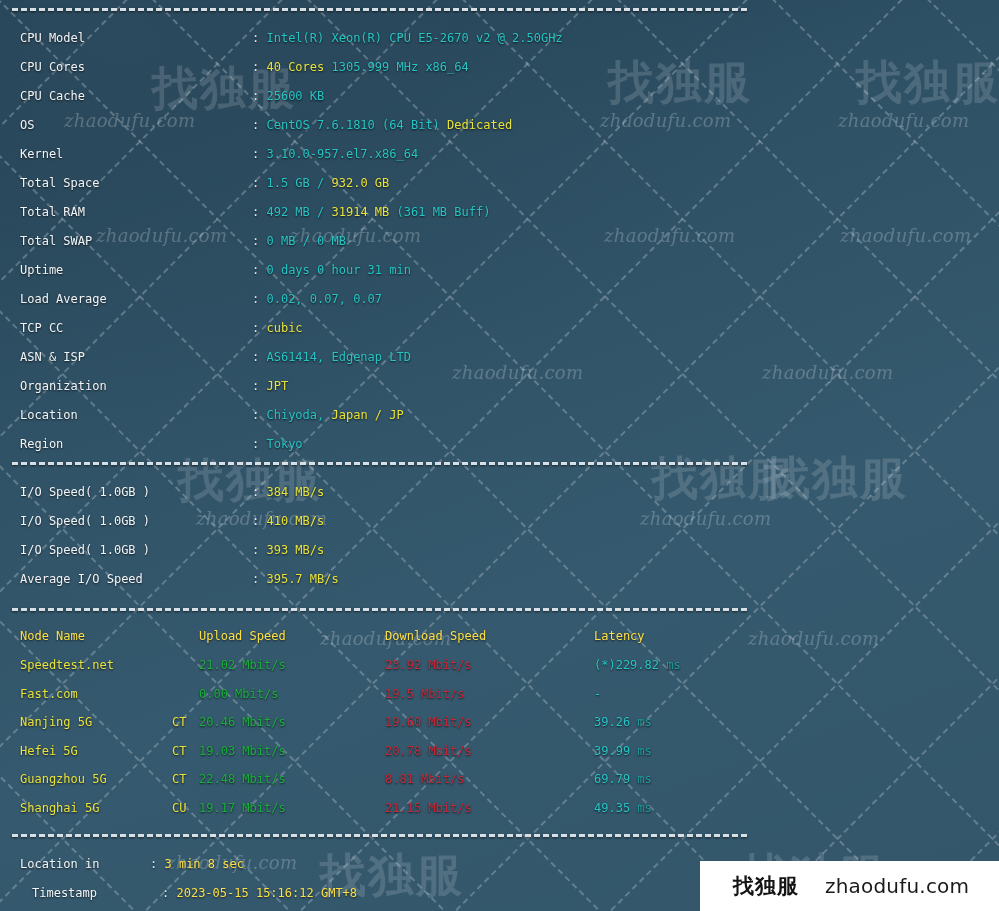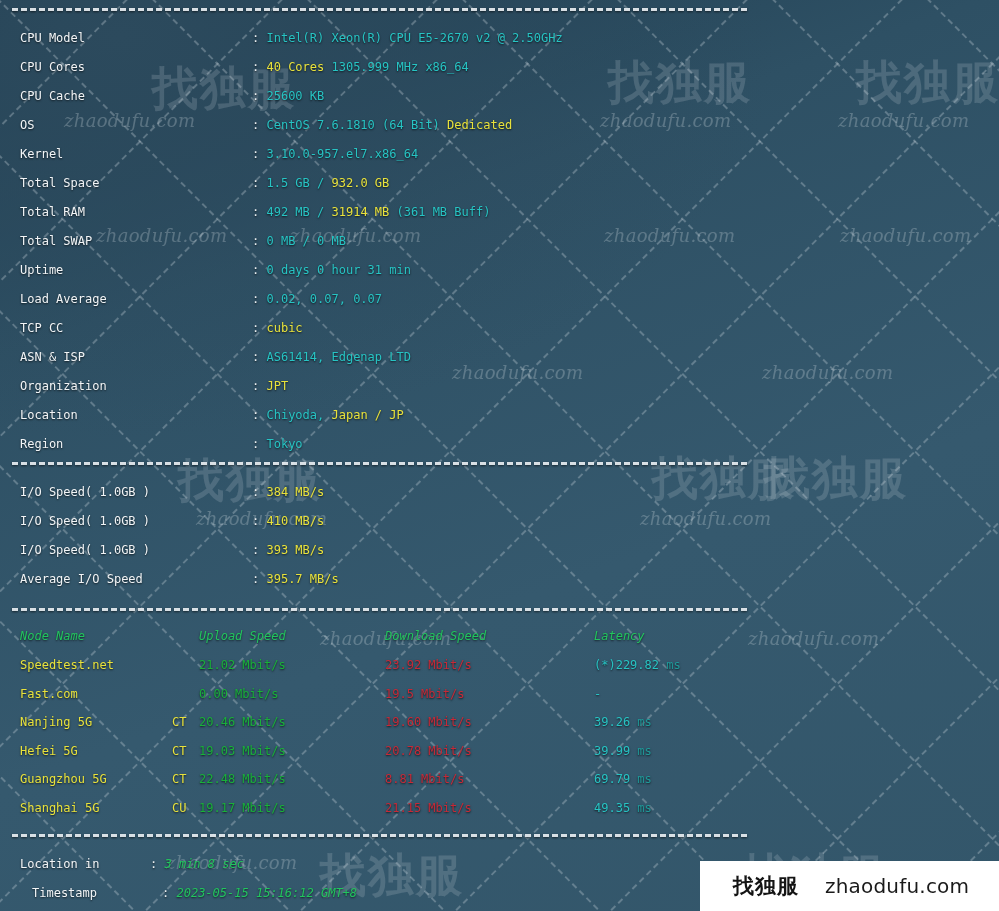--- a/index.html
+++ b/index.html
@@ -60,21 +60,21 @@
     white-space:pre;
   }
   .row{position:absolute;left:0;white-space:pre;}
   .lbl{display:inline-block;width:232px;color:#f2f5f7;
        text-shadow:0 1px 2px rgba(0,0,0,.65);}
   .colon{color:#e8edf0;text-shadow:0 1px 2px rgba(0,0,0,.65);}
   .cy{color:#27c4c4;text-shadow:0 1px 2px rgba(0,0,0,.7);}
   .ye{color:#e8e23c;text-shadow:0 1px 2px rgba(0,0,0,.7);}
   .gr{color:#19b03a;text-shadow:0 1px 2px rgba(0,0,0,.7);}
   .rd{color:#c62a38;text-shadow:0 1px 2px rgba(0,0,0,.7);}
-  .wh{color:#22c55e;text-shadow:0 1px 2px rgba(0,0,0,.65);font-style:italic;}
+  .wh{color:#fde047;text-shadow:0 1px 2px rgba(0,0,0,.65);}
   .dimcy{color:#1f9a9a;text-shadow:0 1px 2px rgba(0,0,0,.7);}
   .sep{
     position:absolute;left:12px;width:735px;height:0;
     border-top:3px dashed rgba(232,238,242,.92);
     filter:drop-shadow(0 1px 1px rgba(0,0,0,.6));
   }
   
   .c-node{display:inline-block;width:152px;}
   .c-isp{display:inline-block;width:27px;}
   .c-up{display:inline-block;width:186px;}

